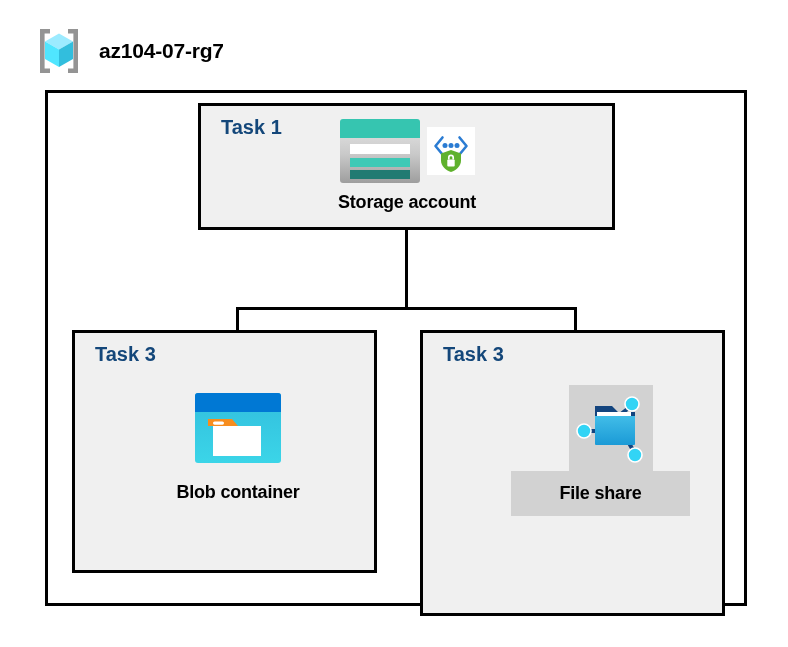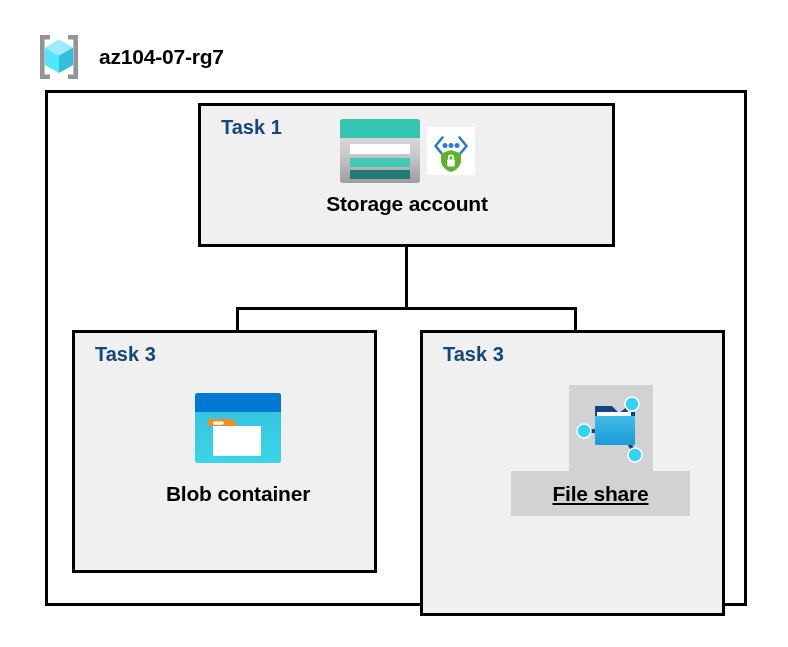--- a/index.html
+++ b/index.html
@@ -21,21 +21,21 @@
   #diagram-canvas {
     position: absolute;
     left: 0; top: 0;
     width: 788px; height: 647px;
   }
 
   
   #rg-header {
     position: absolute;
     left: 33px;
-    top: 31px;
+    top: 25px;
     height: 52px;
     display: flex;
     align-items: center;
     gap: 14px;
   }
   #rg-icon {
     width: 52px;
     height: 52px;
     flex: 0 0 52px;
     position: relative;
@@ -64,21 +64,21 @@
   .task-box {
     position: absolute;
     background: #f0f0f0;
     border: 3px solid #000000;
     box-sizing: border-box;
   }
   #task-box-1 {
     left: 198px;
     top: 103px;
     width: 417px;
-    height: 144px;
+    height: 127px;
     text-align: right;
   }
   #task-box-2 {
     left: 72px;
     top: 330px;
     width: 305px;
     height: 243px;
   }
   #task-box-3 {
     left: 420px;
@@ -97,21 +97,21 @@
   }
 
   
   .node {
     position: absolute;
     display: flex;
     flex-direction: column;
     align-items: center;
   }
   .node-caption {
-    font-size: 21px;
+    font-size: 18px;
     font-weight: bold;
     color: #000000;
     white-space: nowrap;
     letter-spacing: -0.2px;
   }
 
   
   #node-storage-account {
     left: 291px;
     top: 120px;
@@ -149,21 +149,20 @@
     align-self: center;
     margin-left: 20px;
   }
   #file-share-caption-plate {
     background: #d2d2d2;
     width: 179px;
     height: 45px;
     display: flex;
     align-items: center;
     justify-content: center;
-    text-decoration: underline;
   }
 
   
   .conn {
     position: absolute;
     background: #000000;
   }
   #conn-trunk      { left: 405px; top: 225px; width: 3px; height: 84px; }
   #conn-bus        { left: 236px; top: 307px; width: 341px; height: 3px; }
   #conn-branch-left{ left: 236px; top: 307px; width: 3px; height: 82px; }

